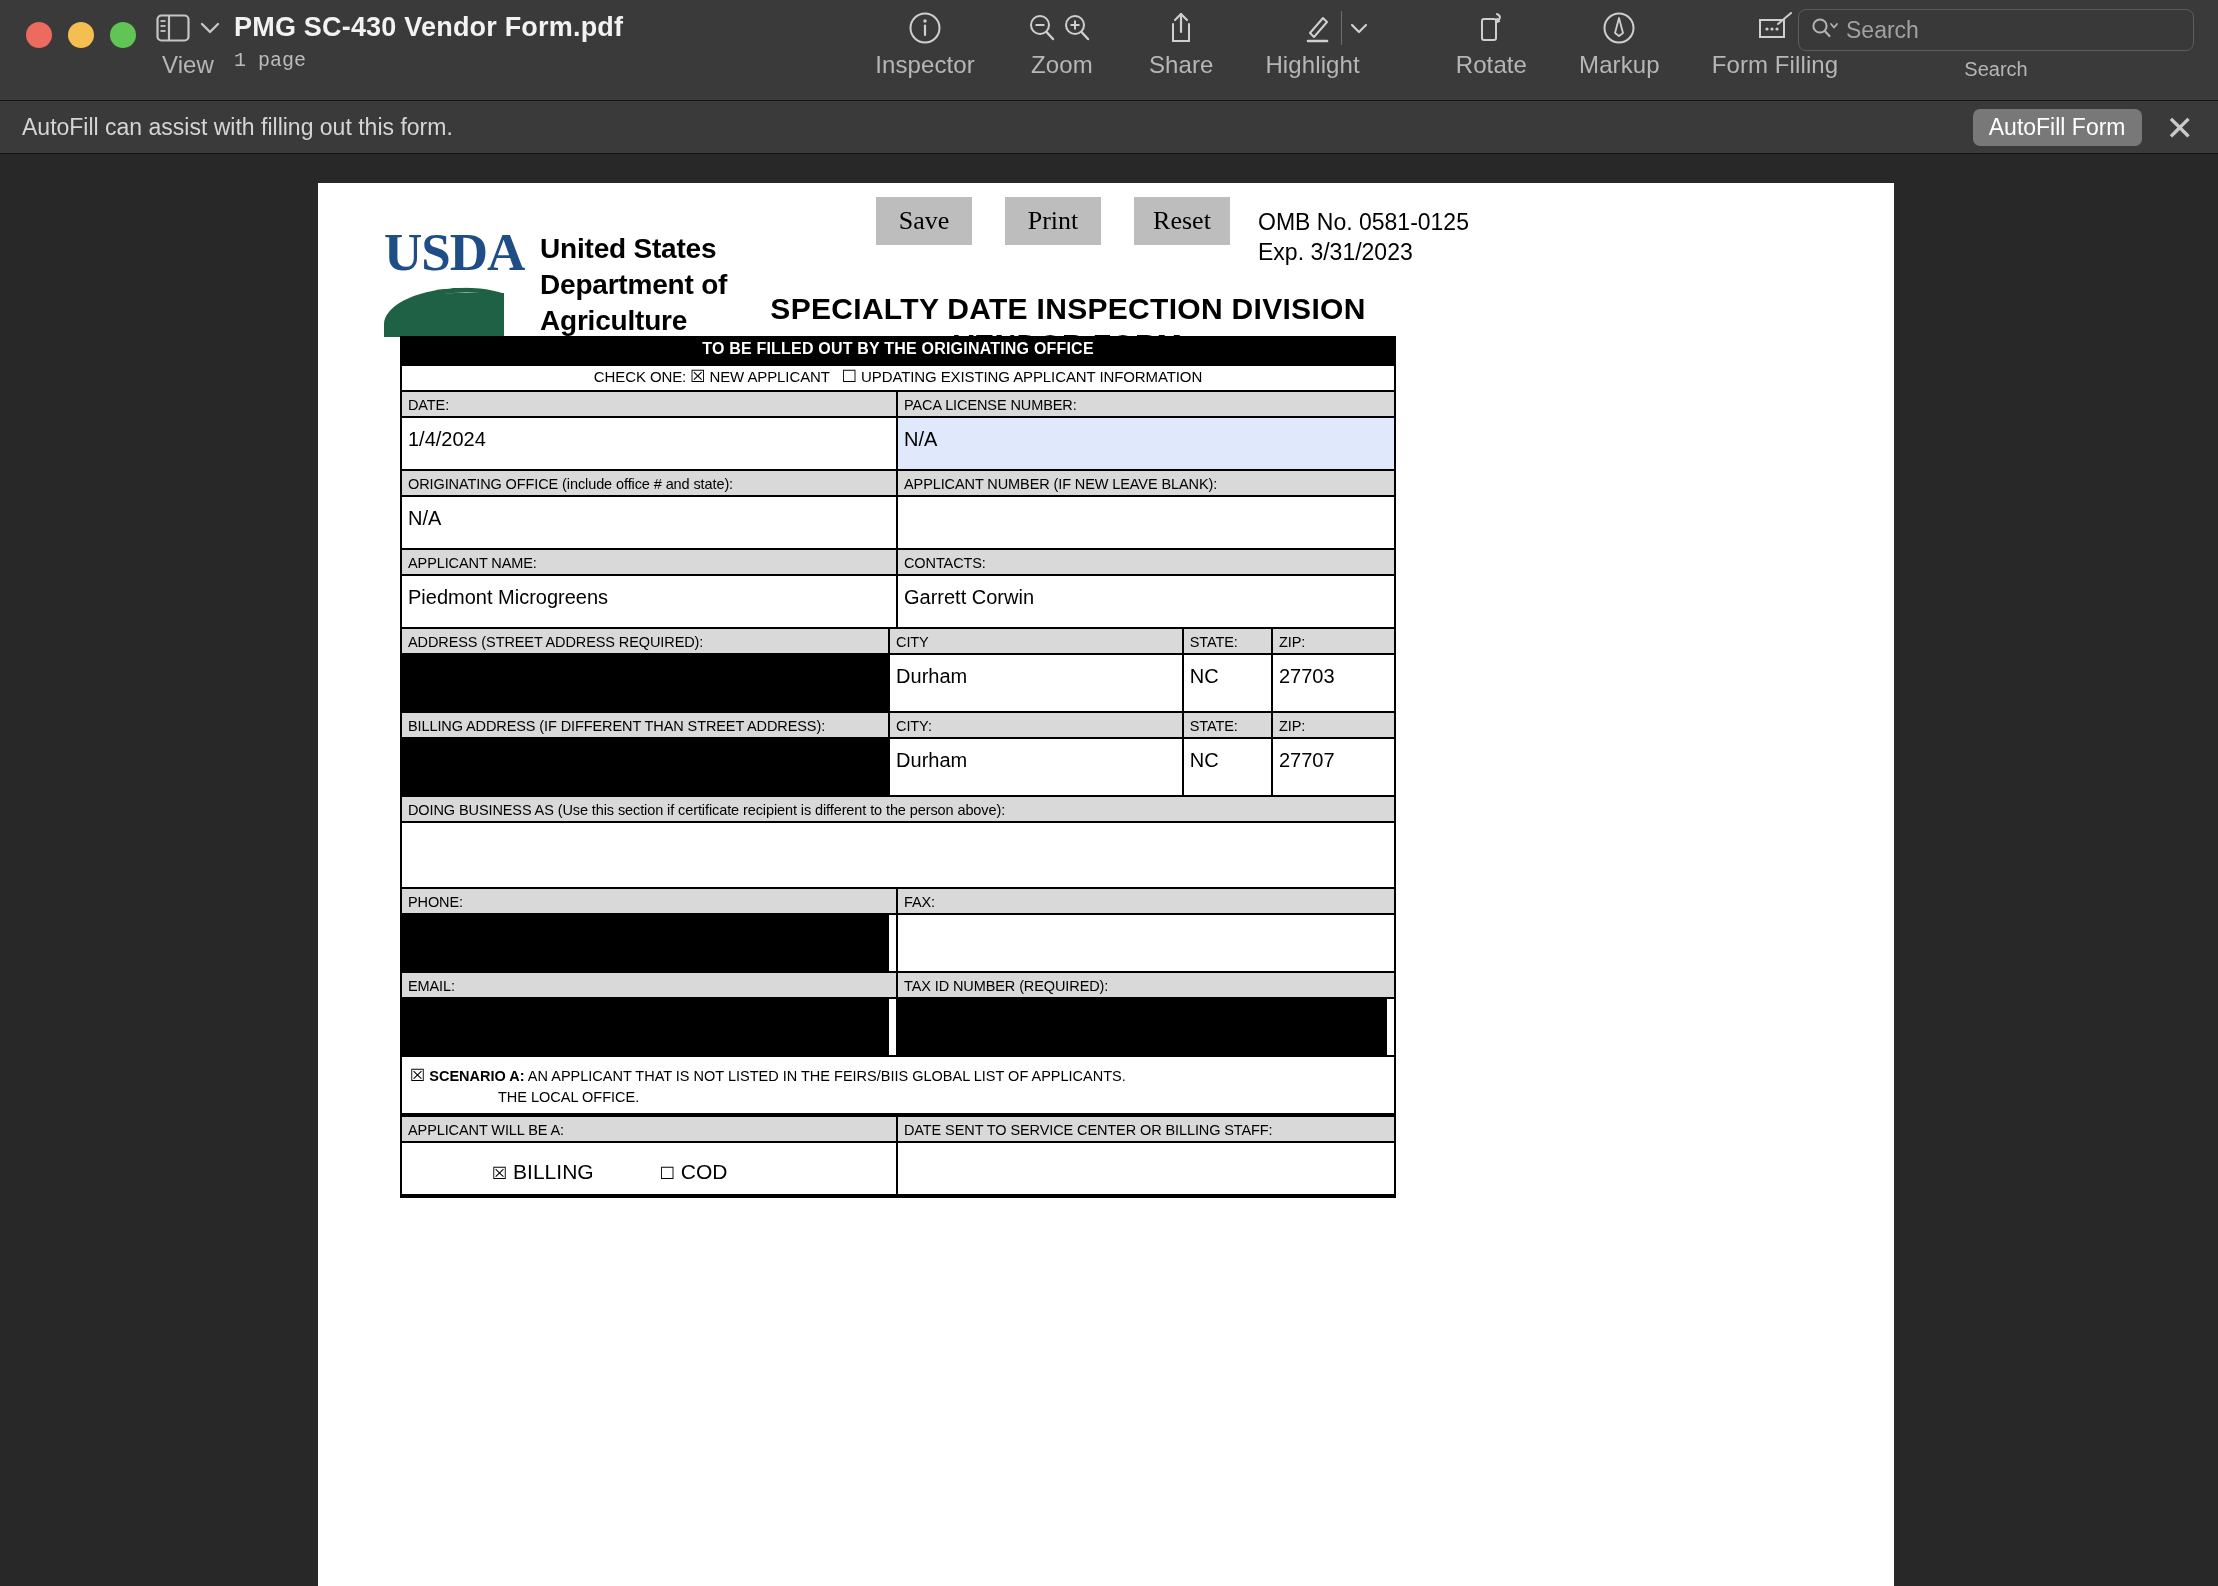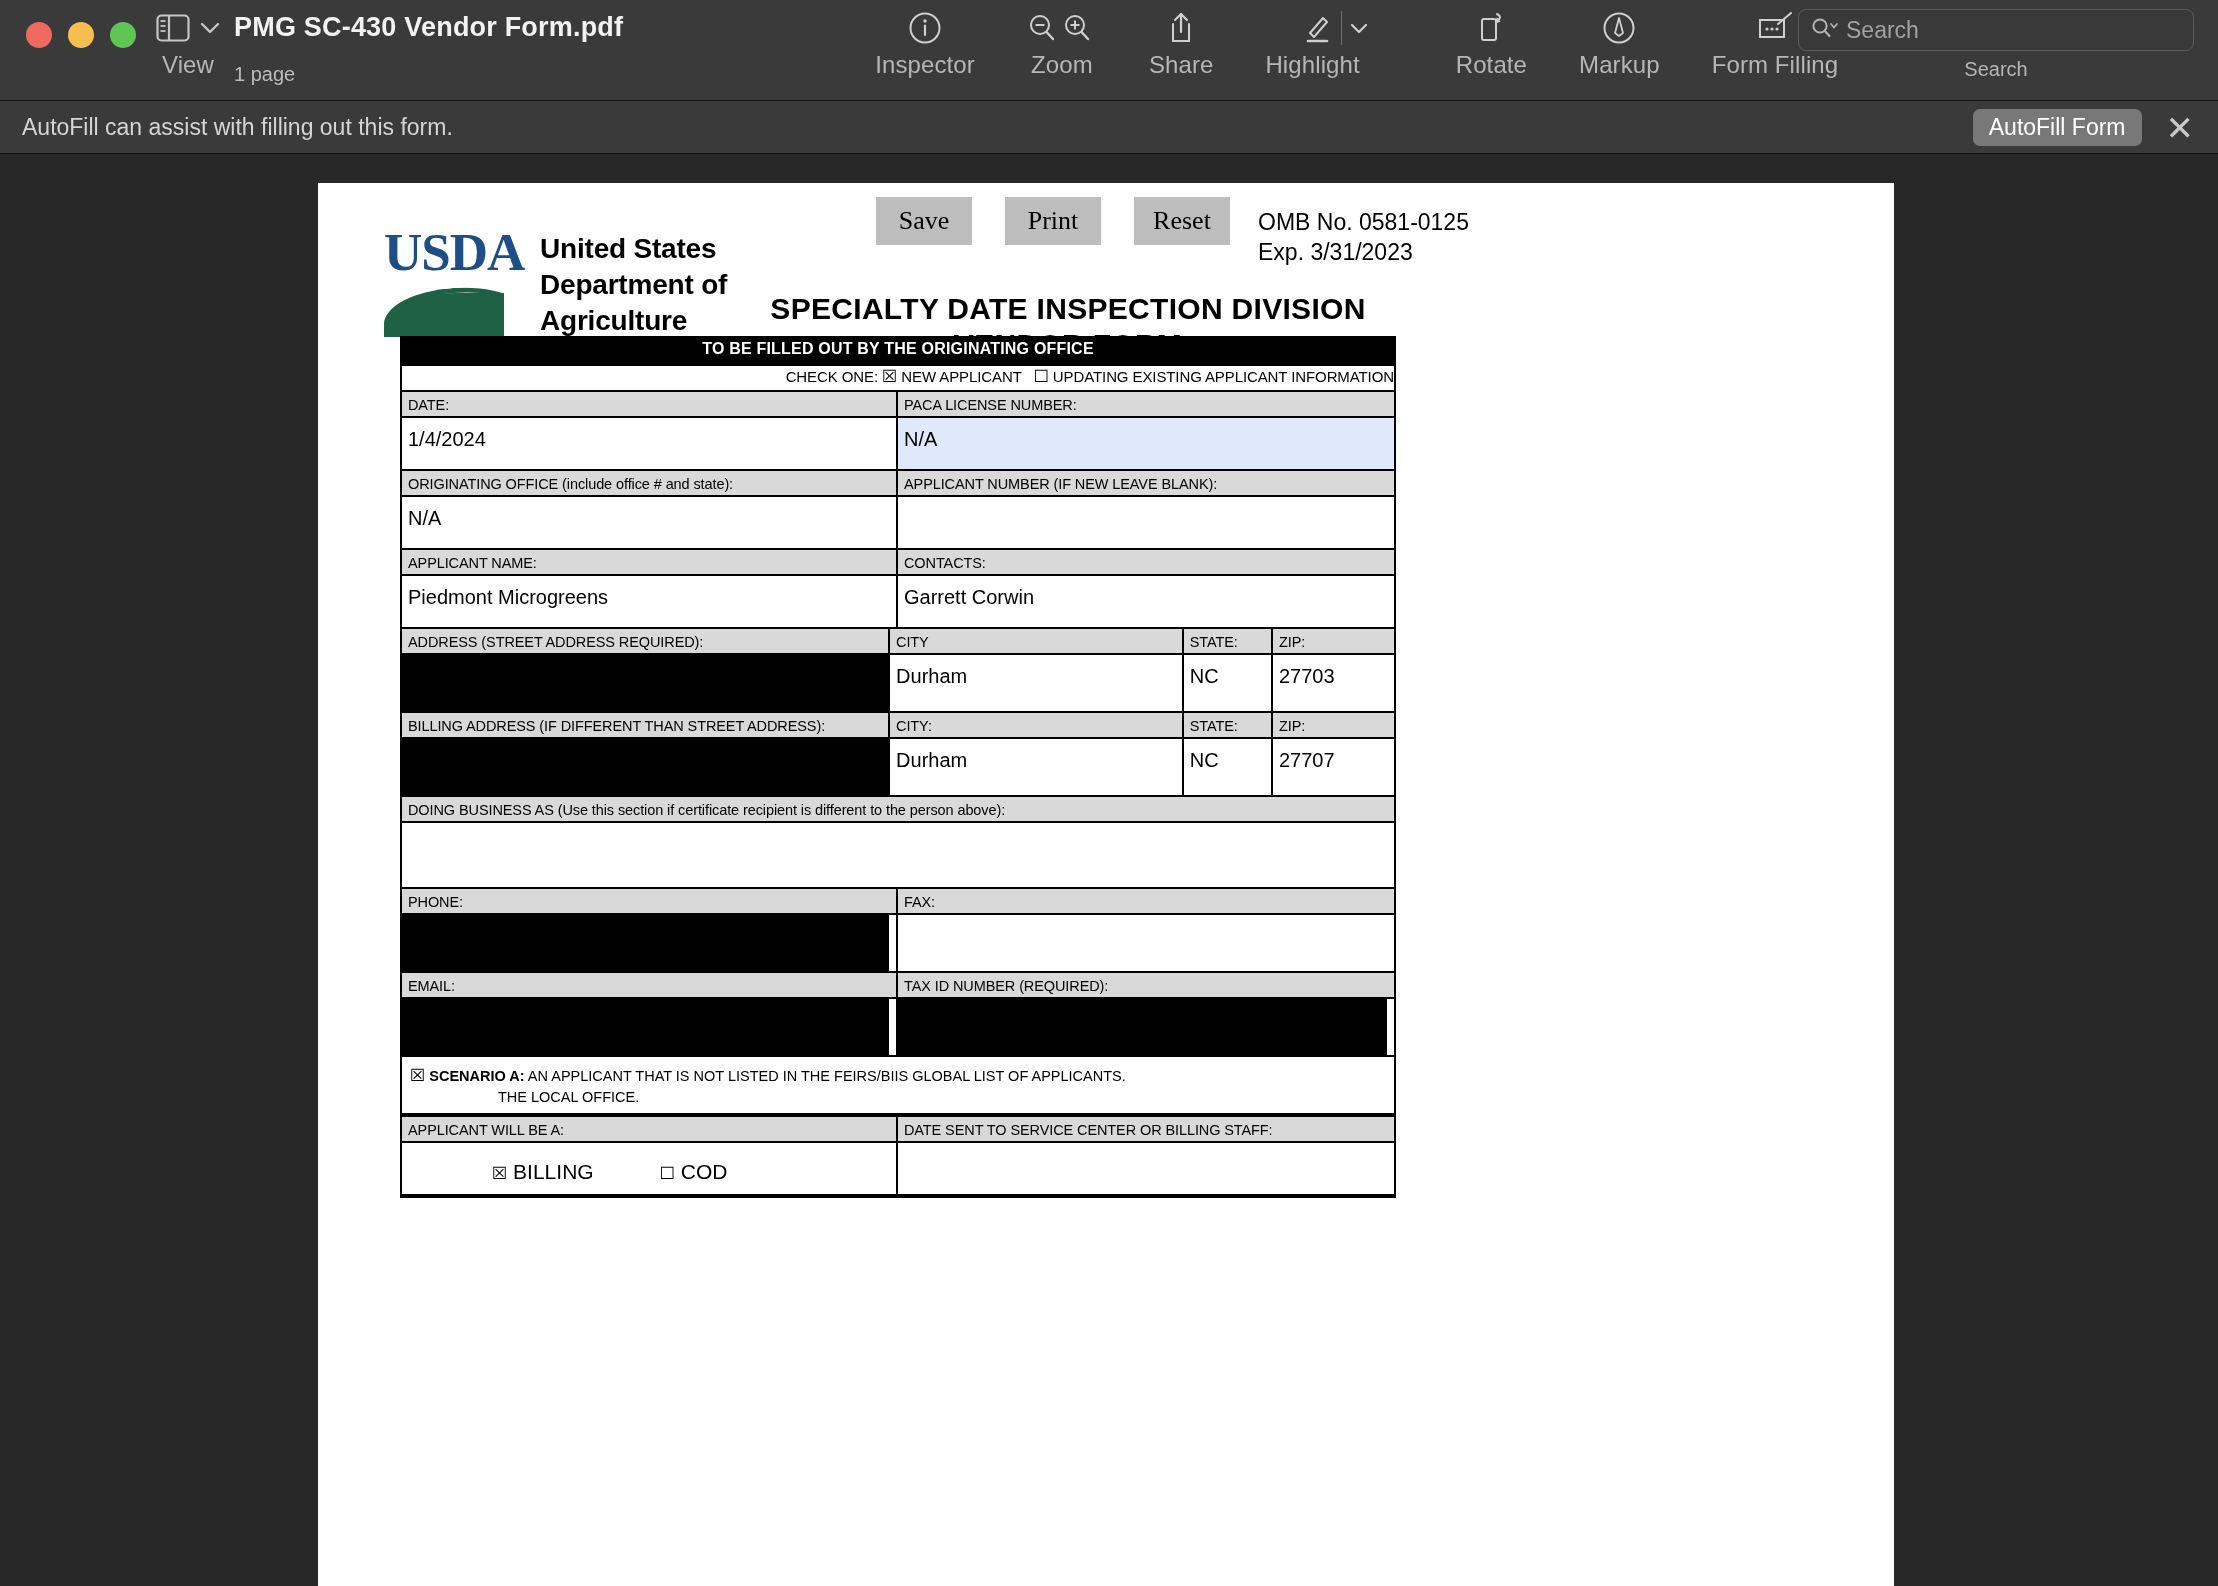--- a/index.html
+++ b/index.html
@@ -37,21 +37,21 @@
     user-select: none;
   }
   .tb-label { font-size: 24px; color: #b6b6b6; margin-top: 4px; letter-spacing: .1px; }
   .tb-icon { height: 38px; display:flex; align-items:center; justify-content:center; }
   .tb-icon svg { display:block; }
 
   .view-group { display: flex; align-items: center; gap: 10px; }
 
   .doc-title-block { padding-top: 12px; margin-left: 14px; }
   .doc-title { font-size: 27px; font-weight: bold; color: #f2f2f2; letter-spacing: .2px; }
-  .doc-pages { font-size: 20px; color: #bcbcbc; margin-top: 20px; }
+  .doc-pages { font-size: 20px; color: #bcbcbc; margin-top: 6px; font-family: Liberation Mono, monospace; }
 
   .tb-center { display: flex; align-items: center; gap: 8px; }
   .tb-center .tb-item { padding: 9px 22px 0 22px; }
   .vsep { width: 1px; height: 34px; background: #6e6e6e; margin: 14px 6px 0 6px; }
 
   .tb-right {
     position: absolute; right: 22px; top: 0;
     display: flex; flex-direction: column; align-items: center;
     padding-top: 9px; width: 400px;
   }
@@ -165,21 +165,21 @@
   .val.tall { height: 58px; }
 
   .bar-black {
     background: #000; color: #fff;
     text-align: center; font-weight: bold;
     font-size: 16px; letter-spacing: .2px;
     height: 28px; line-height: 22px;
     border: 2px solid #000; border-bottom: none;
   }
   .checkone {
-    text-align: right; font-size: 15px; color: #000;
+    text-align: center; font-size: 15px; color: #000;
     height: 28px; line-height: 21px;
     border: 2px solid #000; border-top: 2px solid #000;
     background: #fff; letter-spacing: -.1px;
   }
 
   .w-half { width: 50%; }
   .w-addr { width: 49.2%; }
   .w-city { width: 29.6%; }
   .w-state { width: 9%; }
   .w-zip { width: 12.2%; }

